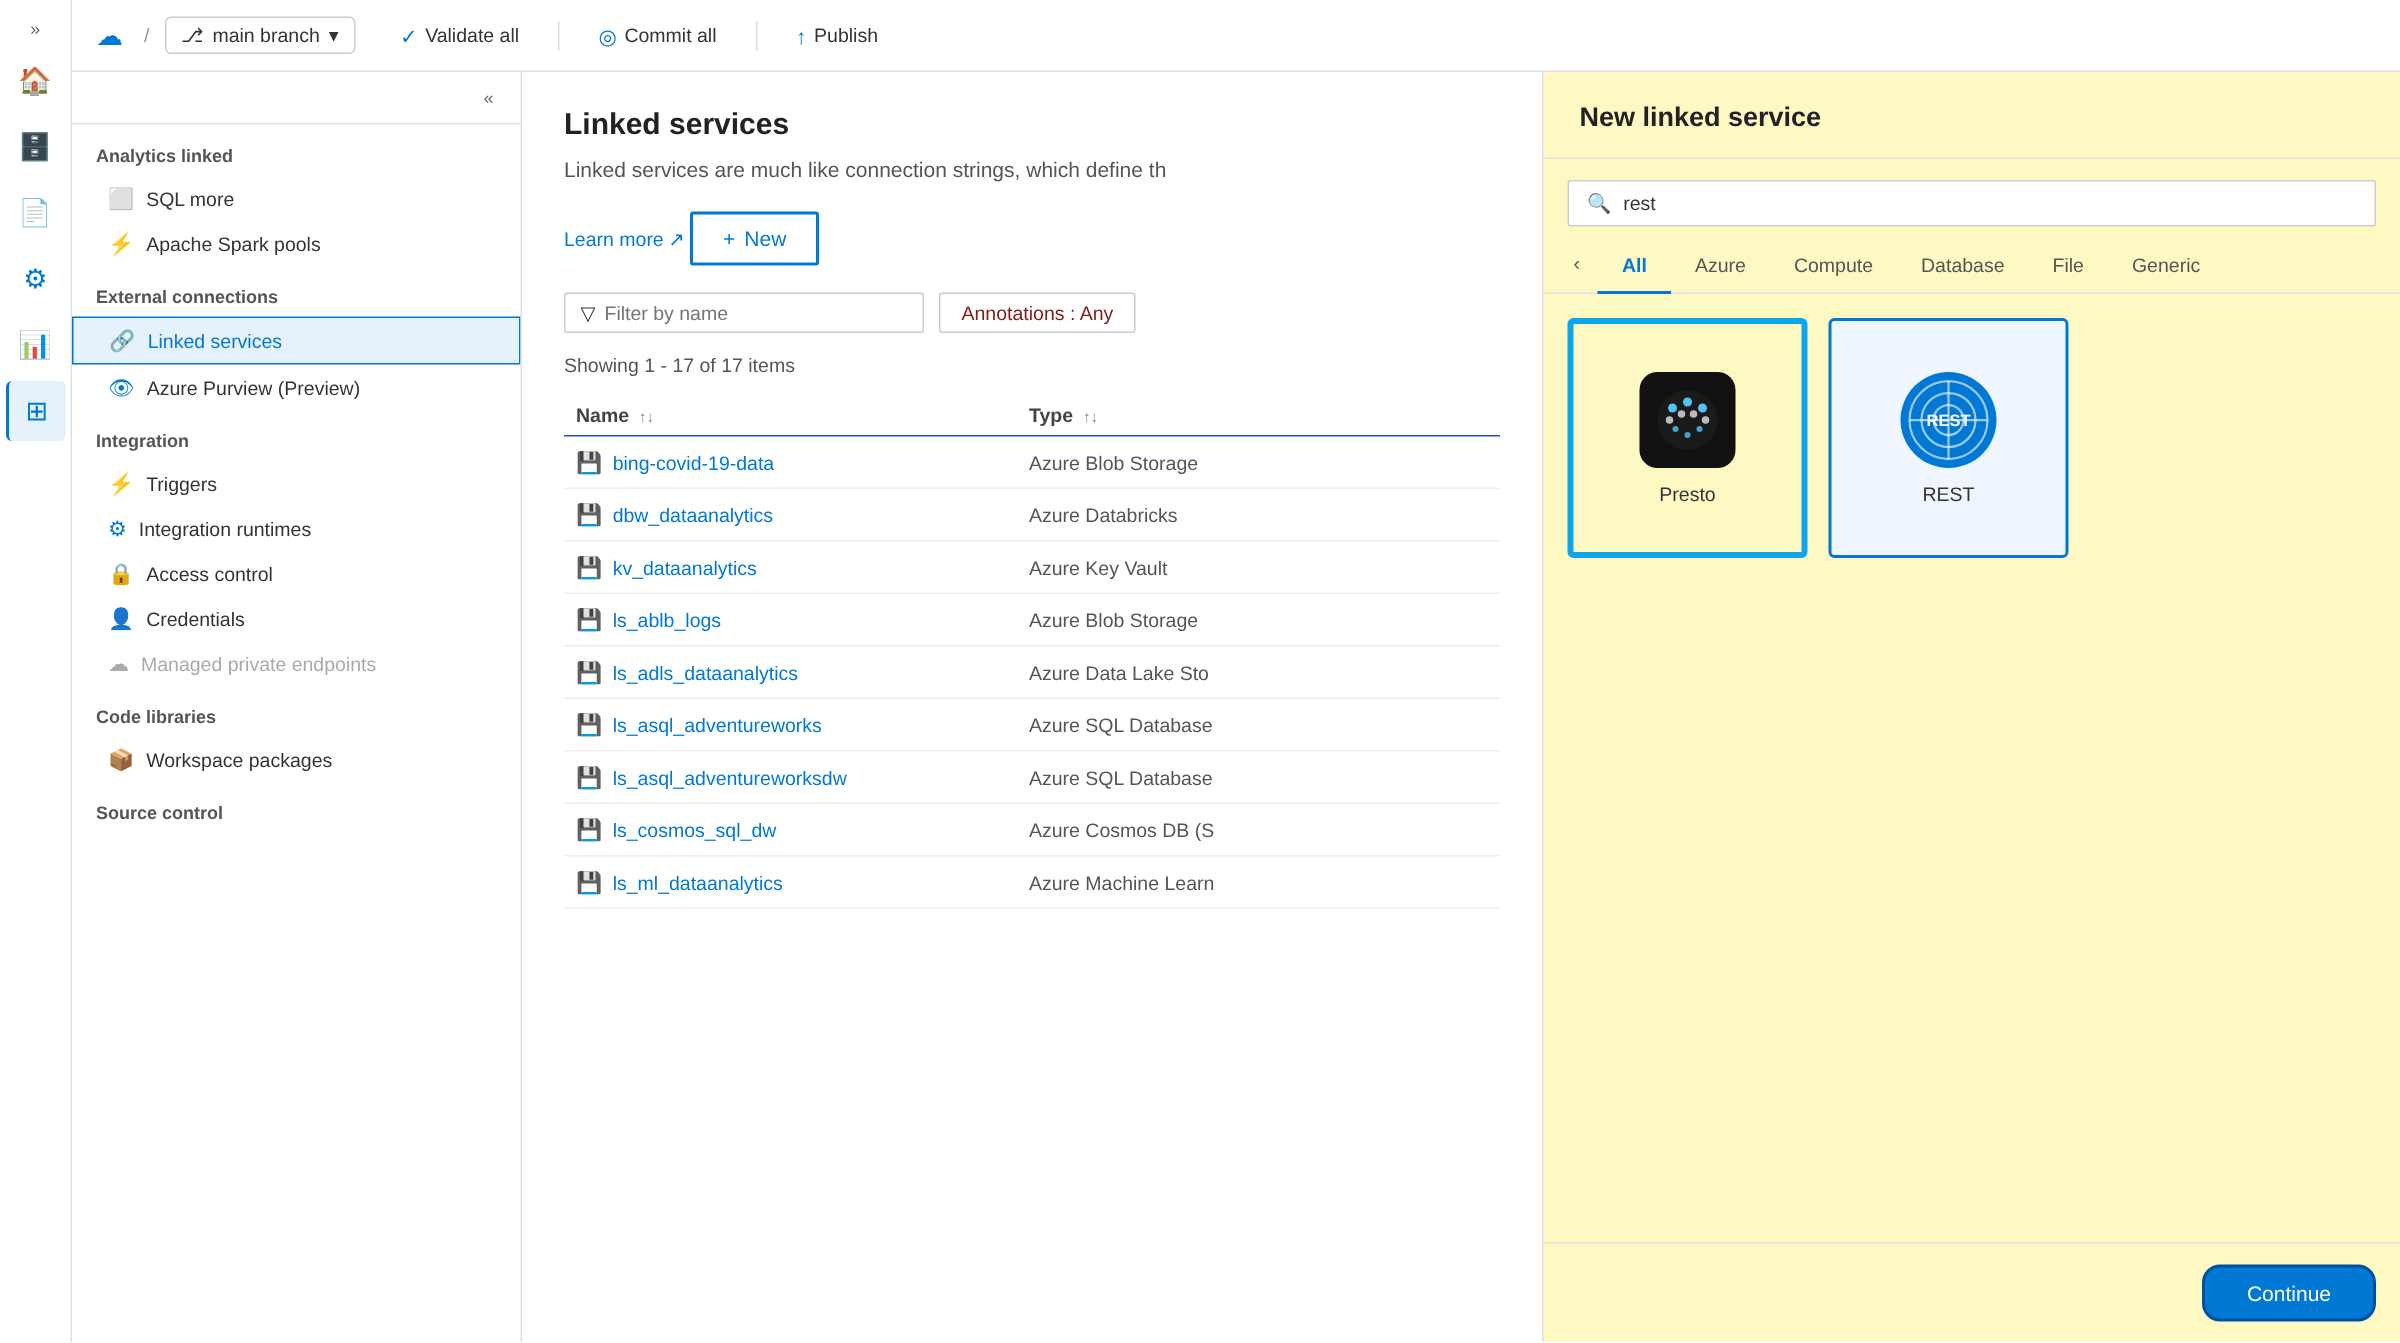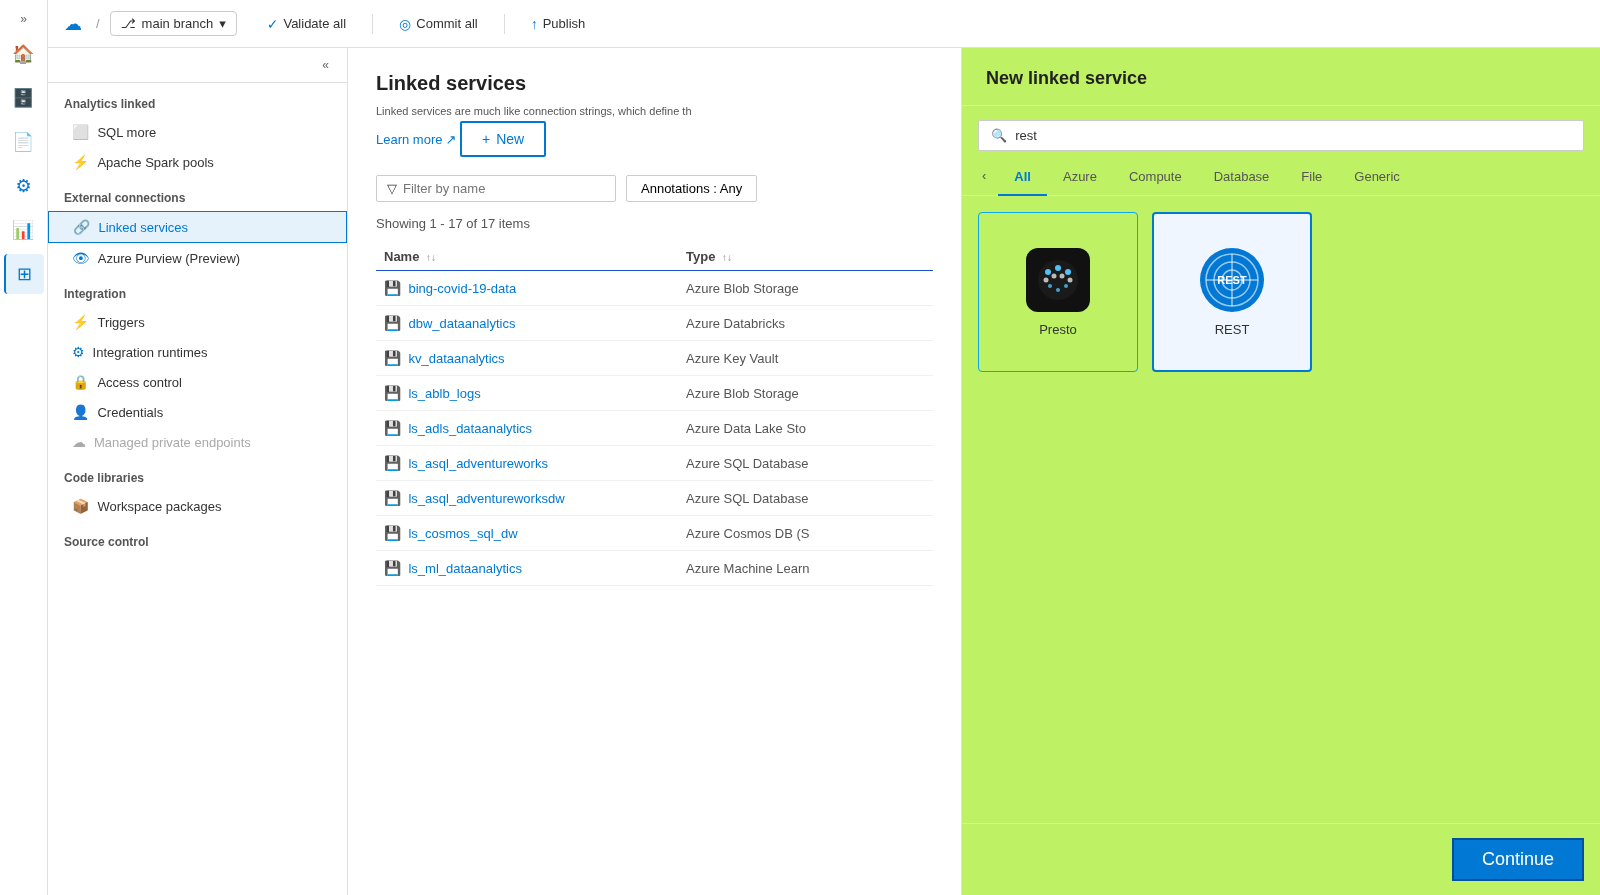--- a/index.html
+++ b/index.html
@@ -140,23 +140,23 @@
       overflow-y: auto;
       background: #fff;
     }
     .panel-title {
       font-size: 20px;
       font-weight: 600;
       color: #222;
       margin-bottom: 10px;
     }
     .panel-desc {
-      font-size: 11px;
+      font-size: 14px;
       color: #555;
-      margin-bottom: 4px;
+      margin-bottom: 20px;
       max-width: 600px;
     }
     .panel-learn-more {
       color: #0078d4;
       font-size: 13px;
       cursor: pointer;
       text-decoration: none;
       display: inline-flex;
       align-items: center;
       gap: 3px;
@@ -201,21 +201,21 @@
     }
     .annotations-btn {
       display: flex;
       align-items: center;
       gap: 6px;
       padding: 5px 14px;
       border: 1px solid #ccc;
       border-radius: 2px;
       background: #fff;
       font-size: 13px;
-      color: #000000;
+      color: #7f1d1d;
       cursor: pointer;
     }
     .showing-text {
       font-size: 13px;
       color: #555;
       margin-bottom: 12px;
     }
     .table-header {
       display: flex;
       align-items: flex-end;
@@ -242,23 +242,23 @@
       display: flex;
       align-items: center;
       gap: 7px;
     }
     .row-type { flex: 1; color: #555; }
     .sort-icon { font-size: 10px; color: #888; margin-left: 3px; }
     .row-icon { font-size: 14px; color: #0078d4; }
 
     
     .right-panel {
-      width: 639px;
+      width: 572px;
       border-left: 1px solid #e0e0e0;
-      background: #bef264;
+      background: #fef9c3;
       display: flex;
       flex-direction: column;
       flex-shrink: 0;
       position: relative;
     }
     .right-panel-title {
       font-size: 18px;
       font-weight: 600;
       color: #222;
       padding: 20px 24px 16px;
@@ -313,21 +313,21 @@
       flex-wrap: wrap;
       gap: 14px;
       padding: 16px 16px;
       flex: 1;
       overflow-y: auto;
       align-content: flex-start;
     }
     .service-card {
       width: 160px;
       height: 160px;
-      border: 1px solid #0ea5e9;
+      border: 4px solid #0ea5e9;
       border-radius: 4px;
       display: flex;
       flex-direction: column;
       align-items: center;
       justify-content: center;
       cursor: pointer;
       gap: 10px;
       padding: 16px;
     }
     .service-card.selected {
@@ -367,22 +367,22 @@
       padding: 14px 16px;
       border-top: 1px solid #e0e0e0;
       display: flex;
       justify-content: flex-end;
     }
     .continue-btn {
       padding: 9px 28px;
       background: #0078d4;
       color: #fff;
       border: 2px solid #0050a0;
-      border-radius: 0;
-      font-size: 18px;
+      border-radius: 12px;
+      font-size: 14px;
       font-weight: 500;
       cursor: pointer;
     }
 
     
     ::-webkit-scrollbar { width: 6px; }
     ::-webkit-scrollbar-track { background: #f9f9f9; }
     ::-webkit-scrollbar-thumb { background: #ccc; border-radius: 3px; }
   </style>
 </head>

